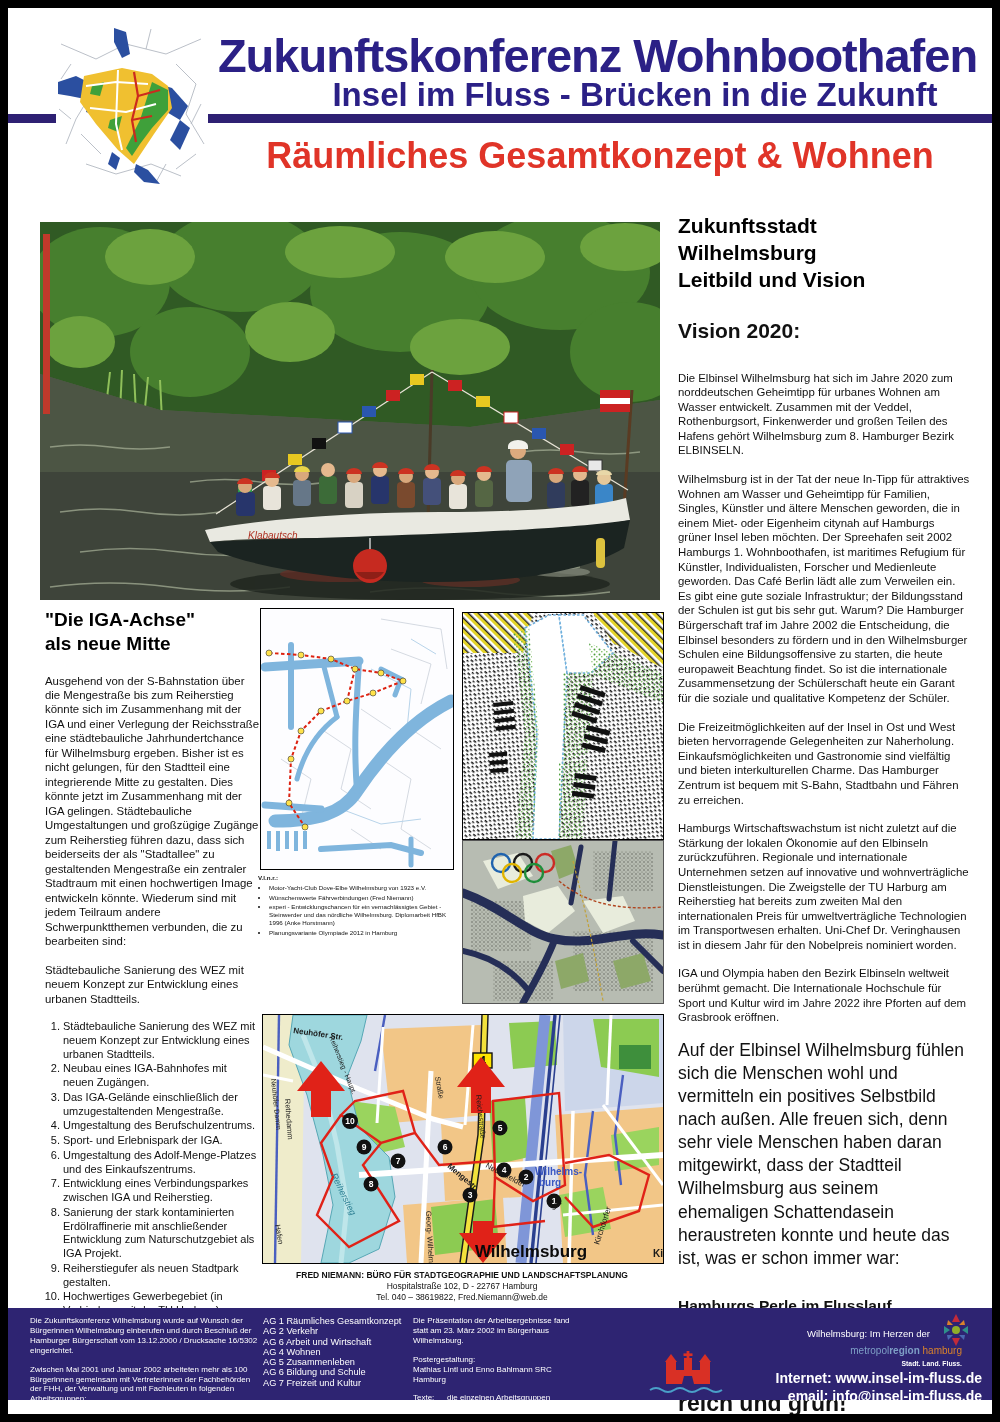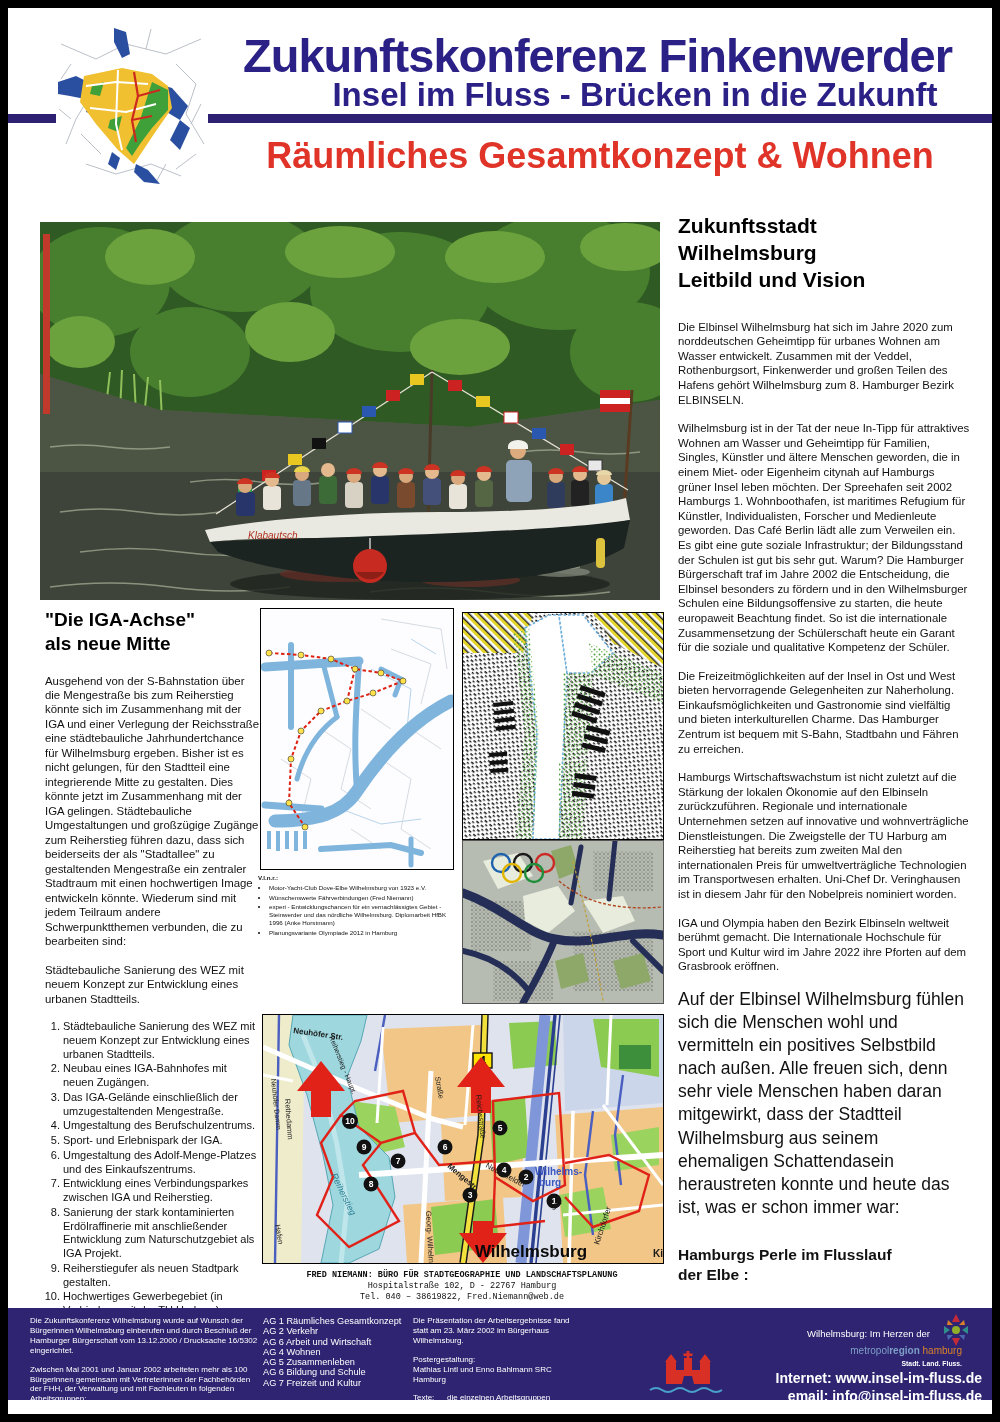--- a/index.html
+++ b/index.html
@@ -23,21 +23,21 @@
   .rc .slogan{font-size:23px;font-weight:bold;line-height:1.25;margin-top:24px;}
   .lc{width:214px;font-size:11.4px;line-height:1.27;}
   .lc h2{font-size:19px;line-height:1.25;margin:0 0 18px 0;color:#000;}
   .lc p{margin:0 0 14px 0;}
   .lc ol{margin:14px 0 0 0;padding-left:18px;}
   .lc li{margin:0 0 1px 0;font-size:11px;line-height:1.25;}
   
   .legend{font-size:6.2px;line-height:1.25;width:196px;}
   .legend ul{margin:2px 0 0 0;padding-left:11px;}
   .legend li{margin-bottom:2px;}
-  .caption{font-size:8.5px;line-height:1.3;text-align:center;font-family:Liberation Mono, monospace;}
+  .caption{font-size:8.5px;line-height:1.3;text-align:center;}
   .caption .l1{font-weight:bold;}
   
   .footer-band{background:#2e2472;}
   .fcol{color:#fff;font-size:8px;line-height:1.24;}
   .fcol p{margin:0 0 9px 0;}
   .aglist{list-style:none;margin:0;padding:0;font-size:9.2px;line-height:1.12;color:#fff;}
   .krow{display:flex;}
   .krow .k{width:34px;flex:none;}
   .metro-a{color:#7e9fc6;font-size:10px;}
   .metro-b{color:#7e9fc6;font-size:10px;font-weight:bold;text-align:center;}
@@ -96,21 +96,21 @@
         <path d="M34,84 L70,88 L100,80"></path>
     </g>
     <g stroke="#cc2a1e" stroke-width="2.2" fill="none">
       <path d="M78,48 L82,72 L76,96 L80,118"></path>
         <path d="M82,72 L104,66"></path>
         <path d="M76,96 L96,92"></path>
     </g>
   </svg>
 </div>
 
-<div class="abs main-title" style="left:205px;top:32px;width:785px;">Zukunftskonferenz Finkenwerder</div>
+<div class="abs main-title" style="left:205px;top:32px;width:785px;">Zukunftskonferenz Wohnboothafen</div>
 <div class="abs sub-title" style="left:280px;top:78px;width:710px;">Insel im Fluss - Brücken in die Zukunft</div>
 <div class="abs section-title" style="left:210px;top:138px;width:780px;">Räumliches Gesamtkonzept &amp; Wohnen</div>
 
 <div class="abs" style="left:40px;top:222px;width:620px;height:378px;">
   <svg viewBox="0 0 620 378" width="620" height="378">
     <rect x="0" y="0" width="620" height="378" fill="#55604b"></rect>
 
     <path d="M0,0 H620 V178 L430,205 L250,195 L120,188 L0,152 Z" fill="#305a24"></path>
     <g fill="#477f2e">
       <ellipse cx="60" cy="60" rx="70" ry="55"></ellipse>
@@ -271,20 +271,21 @@
     <rect x="556" y="316" width="9" height="30" rx="4" fill="#ddc23e"></rect>
   </svg>
 </div>
 
 <div class="abs rc" style="left:678px;top:213px;">
   <h2>
     <span>Zukunftsstadt</span><br>
     <span>Wilhelmsburg</span><br>
     <span>Leitbild und Vision</span>
   </h2>
+  <div class="vision">Vision 2020:</div>
   <p style="margin-top:26px;">Die Elbinsel Wilhelmsburg hat sich im Jahre 2020 zum norddeutschen Geheimtipp für urbanes Wohnen am Wasser entwickelt. Zusammen mit der Veddel, Rothenburgsort, Finkenwerder und großen Teilen des Hafens gehört Wilhelmsburg zum 8. Hamburger Bezirk ELBINSELN.</p>
   <p>Wilhelmsburg ist in der Tat der neue In-Tipp für attraktives Wohnen am Wasser und Geheimtipp für Familien, Singles, Künstler und ältere Menschen geworden, die in einem Miet- oder Eigenheim citynah auf Hamburgs grüner Insel leben möchten. Der Spreehafen seit 2002 Hamburgs 1. Wohnboothafen, ist maritimes Refugium für Künstler, Individualisten, Forscher und Medienleute geworden. Das Café Berlin lädt alle zum Verweilen ein. Es gibt eine gute soziale Infrastruktur; der Bildungsstand der Schulen ist gut bis sehr gut. Warum? Die Hamburger Bürgerschaft traf im Jahre 2002 die Entscheidung, die Elbinsel besonders zu fördern und in den Wilhelmsburger Schulen eine Bildungsoffensive zu starten, die heute europaweit Beachtung findet. So ist die internationale Zusammensetzung der Schülerschaft heute ein Garant für die soziale und qualitative Kompetenz der Schüler.</p>
   <p>Die Freizeitmöglichkeiten auf der Insel in Ost und West bieten hervorragende Gelegenheiten zur Naherholung. Einkaufsmöglichkeiten und Gastronomie sind vielfältig und bieten interkulturellen Charme. Das Hamburger Zentrum ist bequem mit S-Bahn, Stadtbahn und Fähren zu erreichen.</p>
   <p>Hamburgs Wirtschaftswachstum ist nicht zuletzt auf die Stärkung der lokalen Ökonomie auf den Elbinseln zurückzuführen. Regionale und internationale Unternehmen setzen auf innovative und wohnverträgliche Dienstleistungen. Die Zweigstelle der TU Harburg am Reiherstieg hat bereits zum zweiten Mal den internationalen Preis für umweltverträgliche Technologien im Transportwesen erhalten. Uni-Chef Dr. Veringhausen ist in diesem Jahr für den Nobelpreis nominiert worden.</p>
   <p>IGA und Olympia haben den Bezirk Elbinseln weltweit berühmt gemacht. Die Internationale Hochschule für Sport und Kultur wird im Jahre 2022 ihre Pforten auf dem Grasbrook eröffnen.</p>
   <div class="big">Auf der Elbinsel Wilhelmsburg fühlen sich die Menschen wohl und vermitteln ein positives Selbstbild nach außen. Alle freuen sich, denn sehr viele Menschen haben daran mitgewirkt, dass der Stadtteil Wilhelmsburg aus seinem ehemaligen Schattendasein heraustreten konnte und heute das ist, was er schon immer war:</div>
   <div class="claim">
     <span>Hamburgs Perle im Flusslauf</span><br>
     <span>der Elbe :</span>
   </div>

